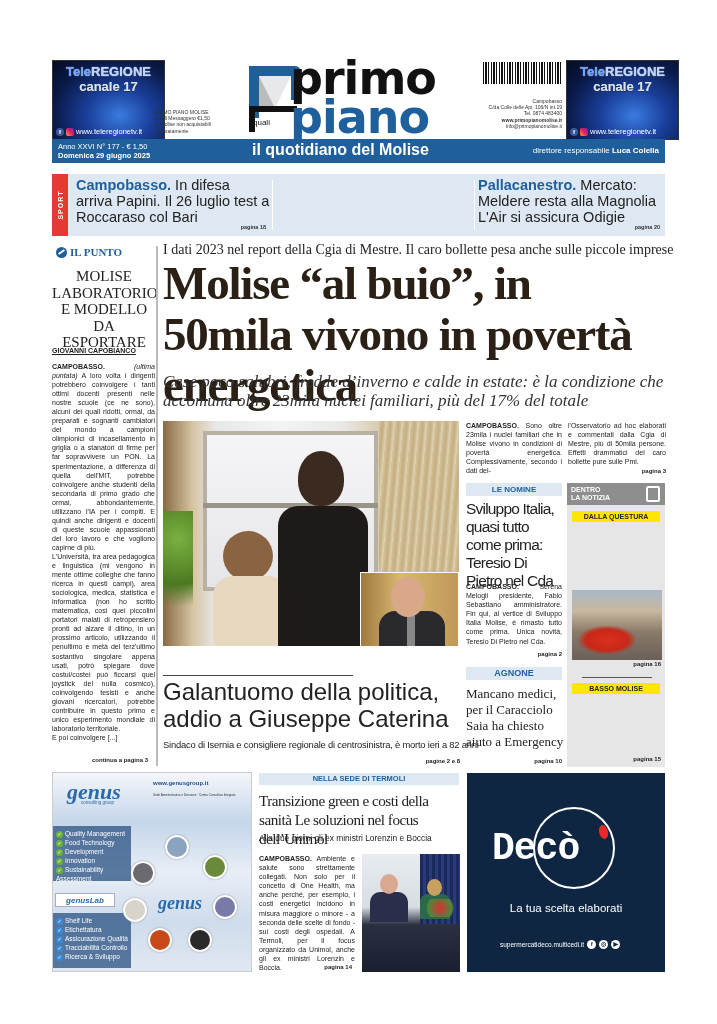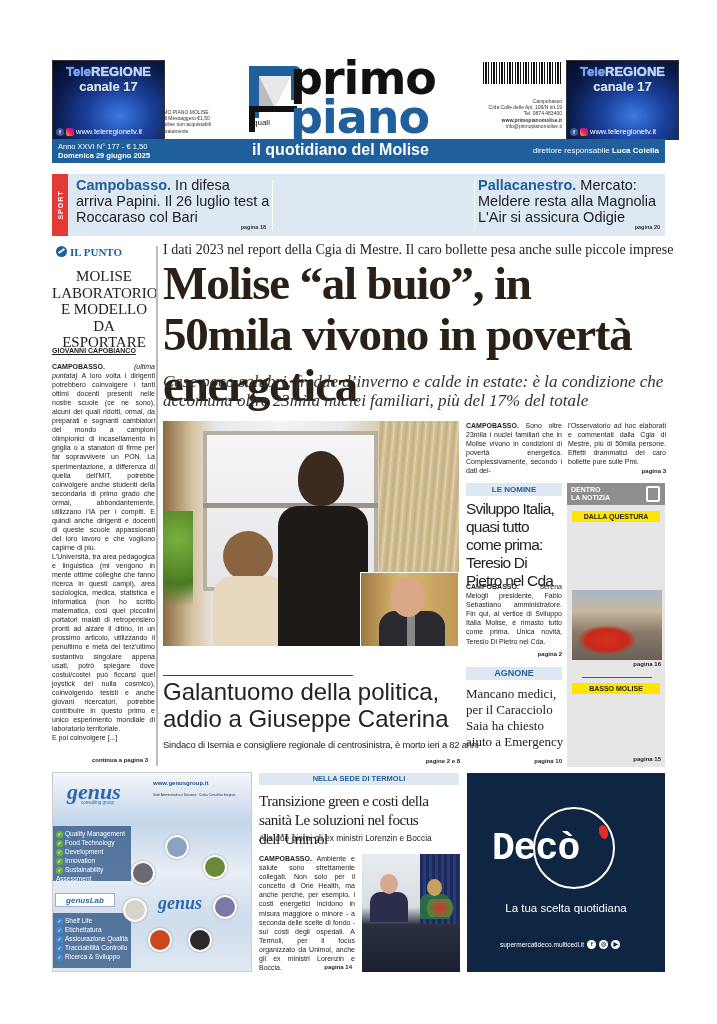--- a/index.html
+++ b/index.html
@@ -31,21 +31,21 @@
 
 .sport{position:absolute;left:52px;top:174px;width:613px;height:62px;background:#dde8f2}
 .sport-tag{position:absolute;left:0;top:0;width:16px;height:62px;background:#e53935}
 .sport-tag span{position:absolute;left:8px;top:31px;transform:translate(-50%,-50%) rotate(-90deg);color:#fff;font-size:7px;font-weight:bold;letter-spacing:1px;white-space:nowrap}
 .sport-item{position:absolute;top:3px;height:58px;font-size:14.5px;line-height:16px;color:#222}
 .sport-item .hl{color:#1f5f9c;font-weight:bold}
 .sport-item .pg{position:absolute;right:4px;bottom:0;font-size:5.5px;font-weight:bold;color:#333}
 .sport-sep{position:absolute;top:6px;width:1px;height:50px;background:#fff}
 
 .vrule{position:absolute;left:156px;top:246px;width:2px;height:520px;background:#bbb}
-.ilpunto{position:absolute;left:56px;top:246px;font-family:"Liberation Serif",serif;font-weight:bold;font-size:11px;color:#1f5f9c;display:flex;align-items:flex-start;gap:3px}
+.ilpunto{position:absolute;left:56px;top:246px;font-family:"Liberation Serif",serif;font-weight:bold;font-size:11px;color:#1f5f9c;display:flex;align-items:flex-end;gap:3px}
 .ilpunto .dot{width:11px;height:11px;border-radius:50%;background:#1f5f9c;position:relative}
 .ilpunto .dot:after{content:"";position:absolute;left:2px;top:4px;width:7px;height:2px;background:#fff;transform:rotate(-35deg)}
 .lc-title{position:absolute;left:52px;top:268px;width:104px;text-align:center;font-family:"Liberation Serif",serif;font-size:15px;line-height:16.5px;color:#222}
 .lc-author{position:absolute;left:52px;top:347px;font-size:7px;font-weight:bold;text-decoration:underline;color:#222}
 .lc-body{position:absolute;left:52px;top:362px;width:103px;font-size:7px;line-height:9.05px;color:#222;text-align:justify}
 .lc-body p{margin:0}
 .lc-more{position:absolute;left:52px;top:757px;width:96px;text-align:right;font-size:6px;font-weight:bold}
 
 .kicker{position:absolute;left:163px;top:242px;font-family:"Liberation Serif",serif;font-size:14px;color:#222;white-space:nowrap}
 .headline{position:absolute;left:163px;top:258px;width:505px;font-family:"Liberation Serif",serif;font-weight:bold;font-size:47px;line-height:51px;color:#2a2016;letter-spacing:-1.2px}
@@ -311,20 +311,20 @@
       <div class="h"></div>
     </div>
   <div class="fl"></div>
 </div>
 <div class="termoli-pg">pagina 14</div>
 
 <div class="deco">
   <div class="deco-circle"></div>
   <div class="deco-logo">Decò</div>
   <div class="deco-flame"></div>
-  <div class="deco-tag">La tua scelta quotidiana</div>
+  <div class="deco-tag">La tua scelta elaborati</div>
   <div class="deco-url">
       <span>supermercatideco.multicedi.it</span>
       <span class="ic">f</span>
       <span class="ic">◎</span>
       <span class="ic">▶</span>
     </div>
 </div>
 
 </body></html>

